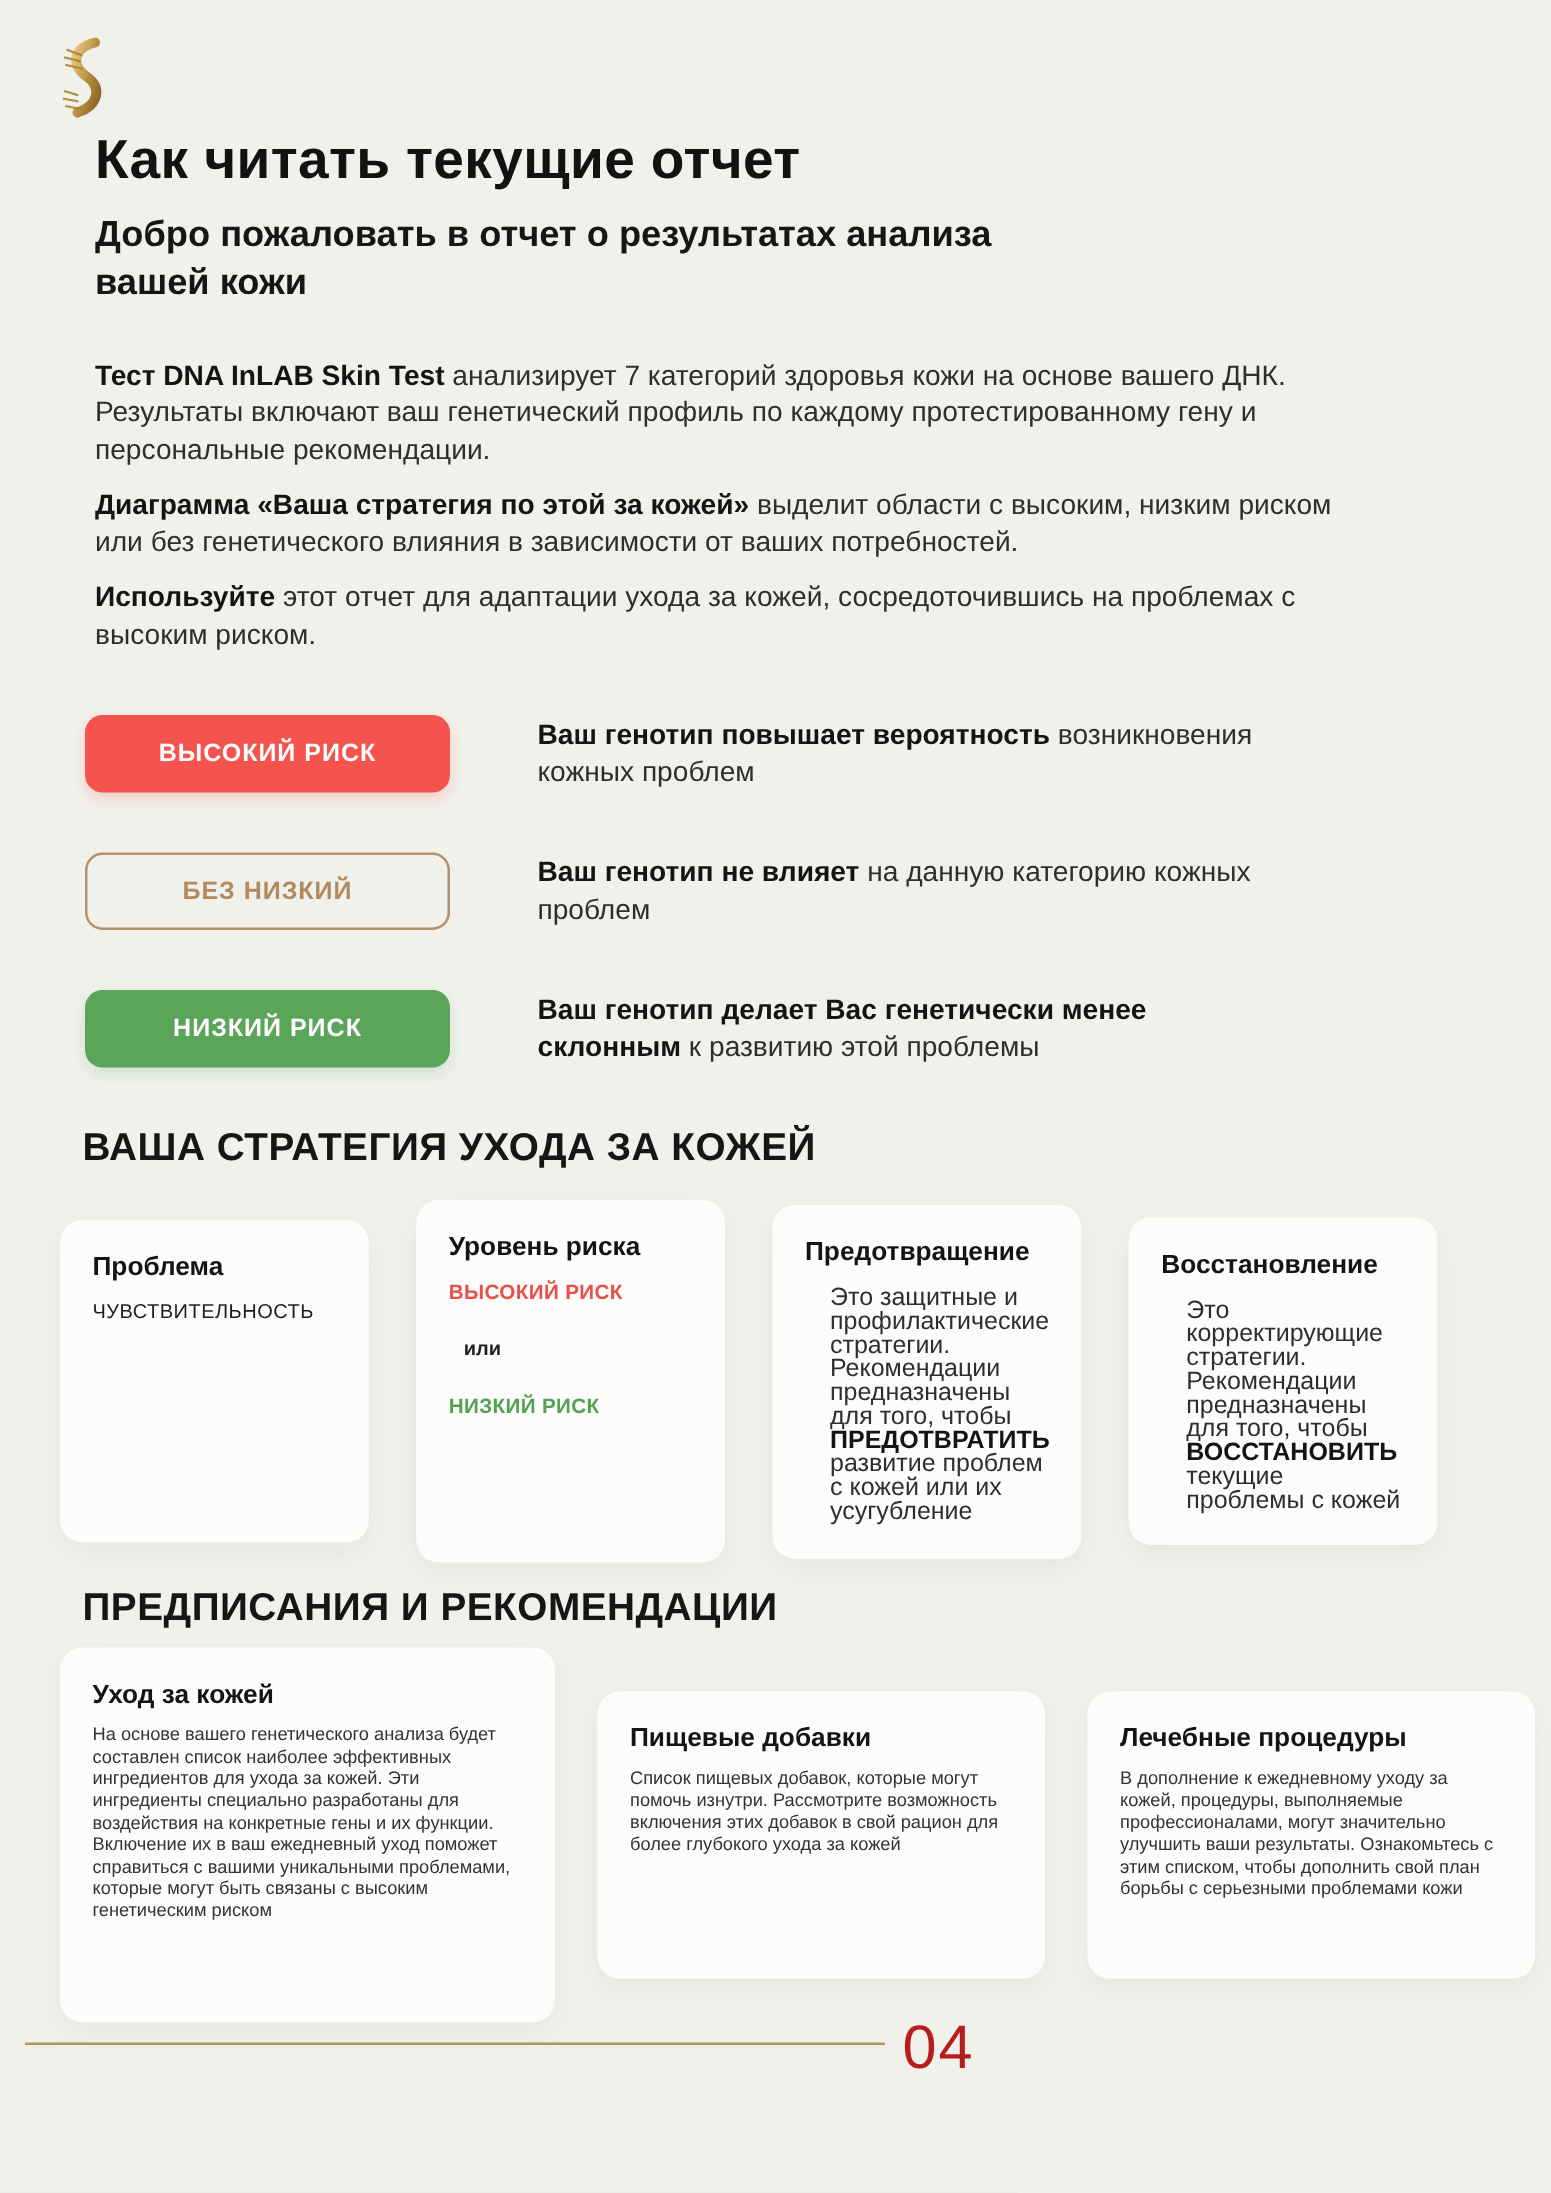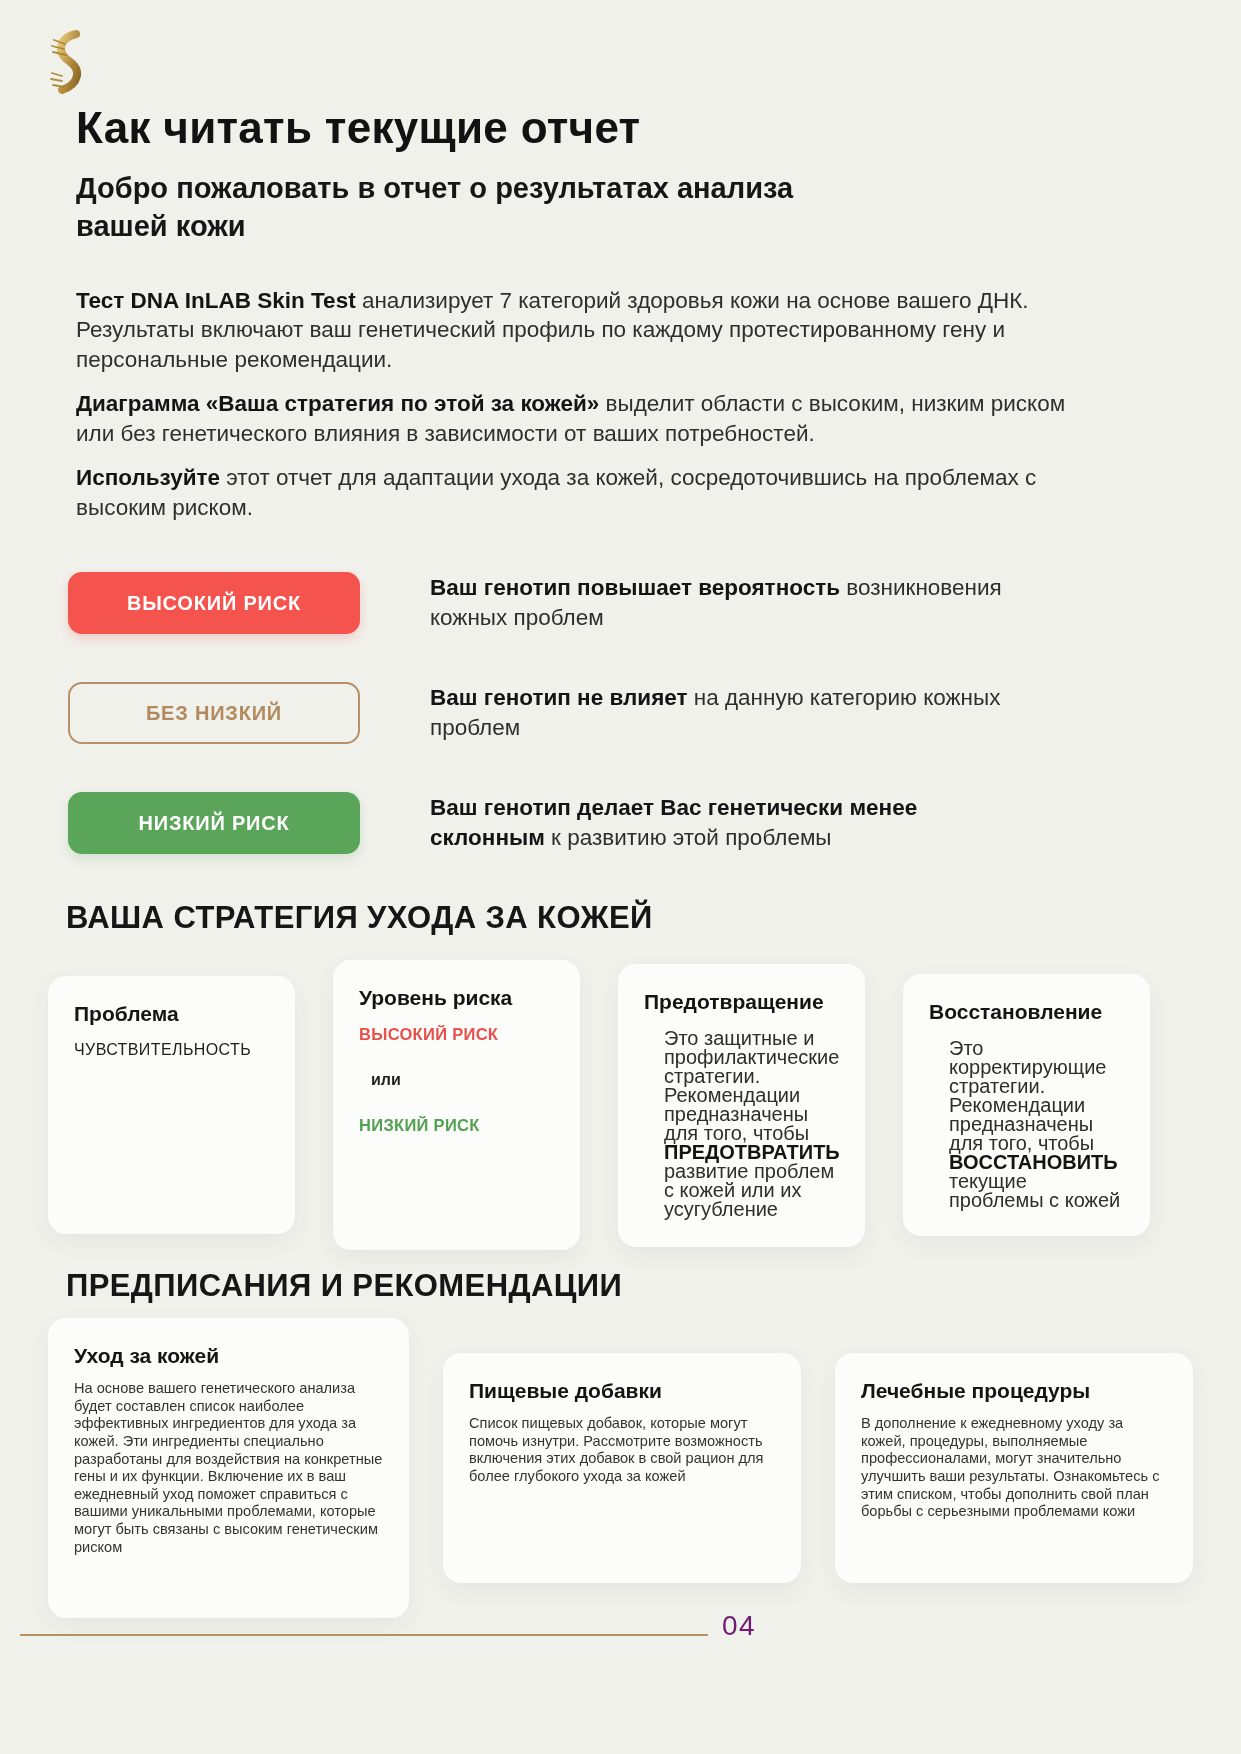--- a/index.html
+++ b/index.html
@@ -83,37 +83,37 @@
   .s-card-2 { min-height: 290px; }
   .s-card-3 { min-height: 283px; }
   .s-card-4 { min-height: 190px; }
   .problem-value { font-size: 16px; letter-spacing: 0.4px; font-weight: 500; color: #1d1d1d; }
   .risk-high-label { color: #e8514b; font-weight: 700; font-size: 16.5px; letter-spacing: 0.3px; }
   .risk-or        { color: #1f1f1f; font-weight: 700; font-size: 16px; margin: 27px 12px; }
   .risk-low-label { color: #53a153; font-weight: 700; font-size: 16.5px; letter-spacing: 0.3px; }
   .s-card .card-body { font-size: 20px; line-height: 19px; color: #2e2e2e; margin-left: 20px; }
   .card-body strong { color: #141414; }
 
-  .r-card-1 { width: 361px; min-height: 300px; }
+  .r-card-1 { width: 396px; min-height: 300px; }
   .r-card-2 { width: 358px; min-height: 230px; }
   .r-card-3 { width: 358px; min-height: 230px; }
   .r-card .card-title { margin-bottom: 12px; }
   .r-card .card-body { font-size: 14.6px; line-height: 17.6px; color: #333; }
 
   .footer-line {
     position: absolute;
     left: 20px; top: 1634px;
     width: 688px; height: 2px;
     background: #b2945c;
   }
   .page-number {
     position: absolute;
     left: 722px; top: 1610px;
-    font-size: 28px; letter-spacing: 1.5px;
-    color: #701a75;
+    font-size: 49px; letter-spacing: 1.5px;
+    color: #b91c1c;
   }
 </style>
 </head>
 <body>
 
 <div class="page">
   <div class="content">
 
     <svg class="logo" width="46" height="68" viewBox="0 0 46 68" aria-hidden="true">
       <defs>

